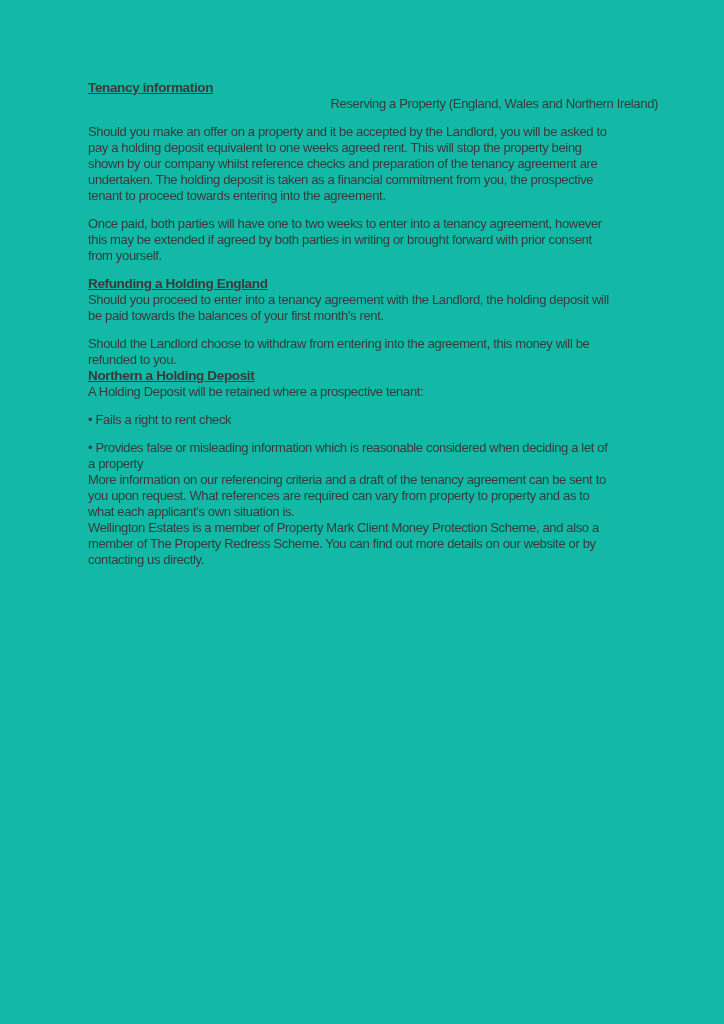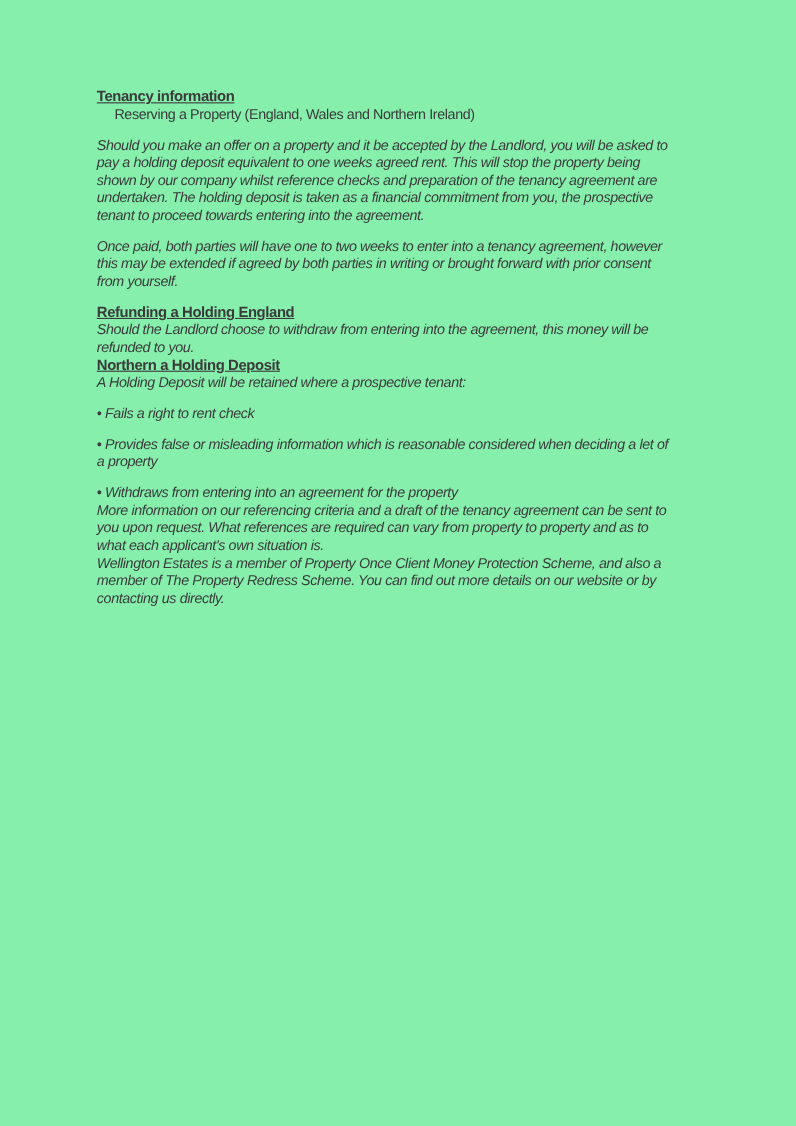--- a/index.html
+++ b/index.html
@@ -22,70 +22,71 @@
     letter-spacing: -0.35px;
   }
   .doc-heading {
     font-size: 13.5px;
     font-weight: bold;
     text-decoration: underline;
     margin: 0;
     line-height: 16px;
   }
   .doc-subtitle {
-    margin: 0 0 12px 16px;
+    margin: 0 0 12px 0;
     line-height: 16px;
+    text-align: right;
   }
   .para {
     margin: 0 0 12px 0;
     white-space: pre-line;
-    font-style: italic;
   }
   .para:last-child { margin-bottom: 0; }
   .section { margin: 0; }
 </style>
 </head>
 <body>
 
-<div class="page" style="background: #86efac; color: rgb(58, 58, 58);">
+<div class="page" style="background: #14b8a6; color: rgb(58, 58, 58);">
   <div class="doc-content">
 
     <h1 class="doc-heading">Tenancy information</h1>
     <div class="doc-subtitle">Reserving a Property (England, Wales and Northern Ireland)</div>
 
     <p class="para">Should you make an offer on a property and it be accepted by the Landlord, you will be asked to
 pay a holding deposit equivalent to one weeks agreed rent. This will stop the property being
 shown by our company whilst reference checks and preparation of the tenancy agreement are
 undertaken. The holding deposit is taken as a financial commitment from you, the prospective
 tenant to proceed towards entering into the agreement.</p>
     <p class="para">Once paid, both parties will have one to two weeks to enter into a tenancy agreement, however
 this may be extended if agreed by both parties in writing or brought forward with prior consent
 from yourself.</p>
 
     <div class="section">
       <h2 class="doc-heading">Refunding a Holding England</h2>
+      <p class="para">Should you proceed to enter into a tenancy agreement with the Landlord, the holding deposit will
+be paid towards the balances of your first month's rent.</p>
       <p class="para">Should the Landlord choose to withdraw from entering into the agreement, this money will be
 refunded to you.</p>
     </div>
 
     <div class="section">
       <h2 class="doc-heading">Northern a Holding Deposit</h2>
       <p class="para">A Holding Deposit will be retained where a prospective tenant:</p>
       <p class="para">• Fails a right to rent check</p>
       <p class="para">• Provides false or misleading information which is reasonable considered when deciding a let of
 a property</p>
-      <p class="para">• Withdraws from entering into an agreement for the property</p>
     </div>
 
     <div class="section">
       <p class="para">More information on our referencing criteria and a draft of the tenancy agreement can be sent to
 you upon request. What references are required can vary from property to property and as to
 what each applicant's own situation is.</p>
     </div>
 
     <div class="section">
-      <p class="para">Wellington Estates is a member of Property Once Client Money Protection Scheme, and also a
+      <p class="para">Wellington Estates is a member of Property Mark Client Money Protection Scheme, and also a
 member of The Property Redress Scheme. You can find out more details on our website or by
 contacting us directly.</p>
     </div>
 
   </div>
 </div>
 
 </body></html>

